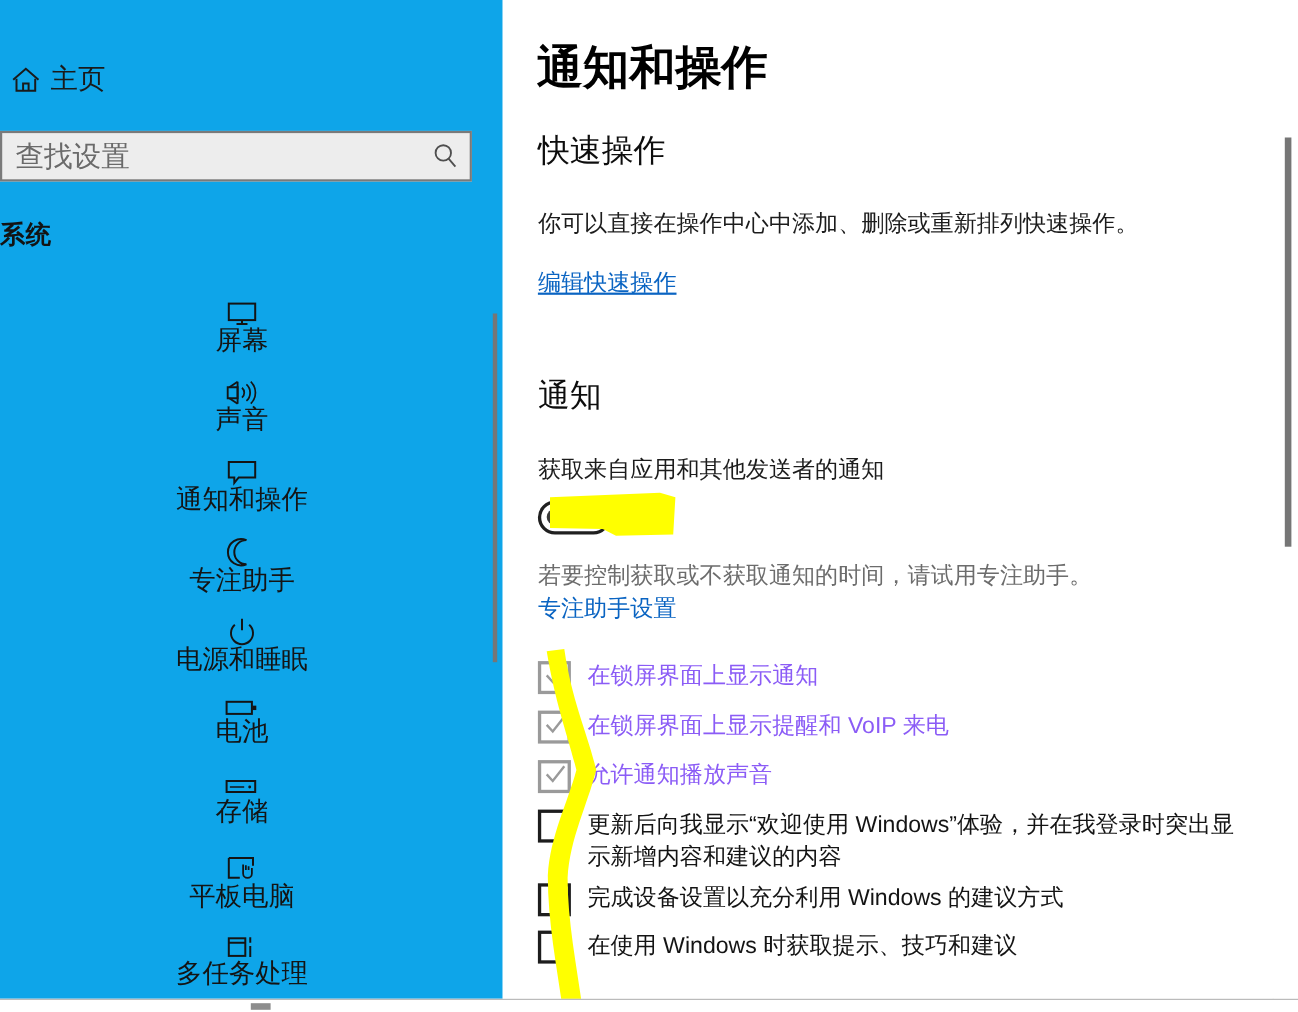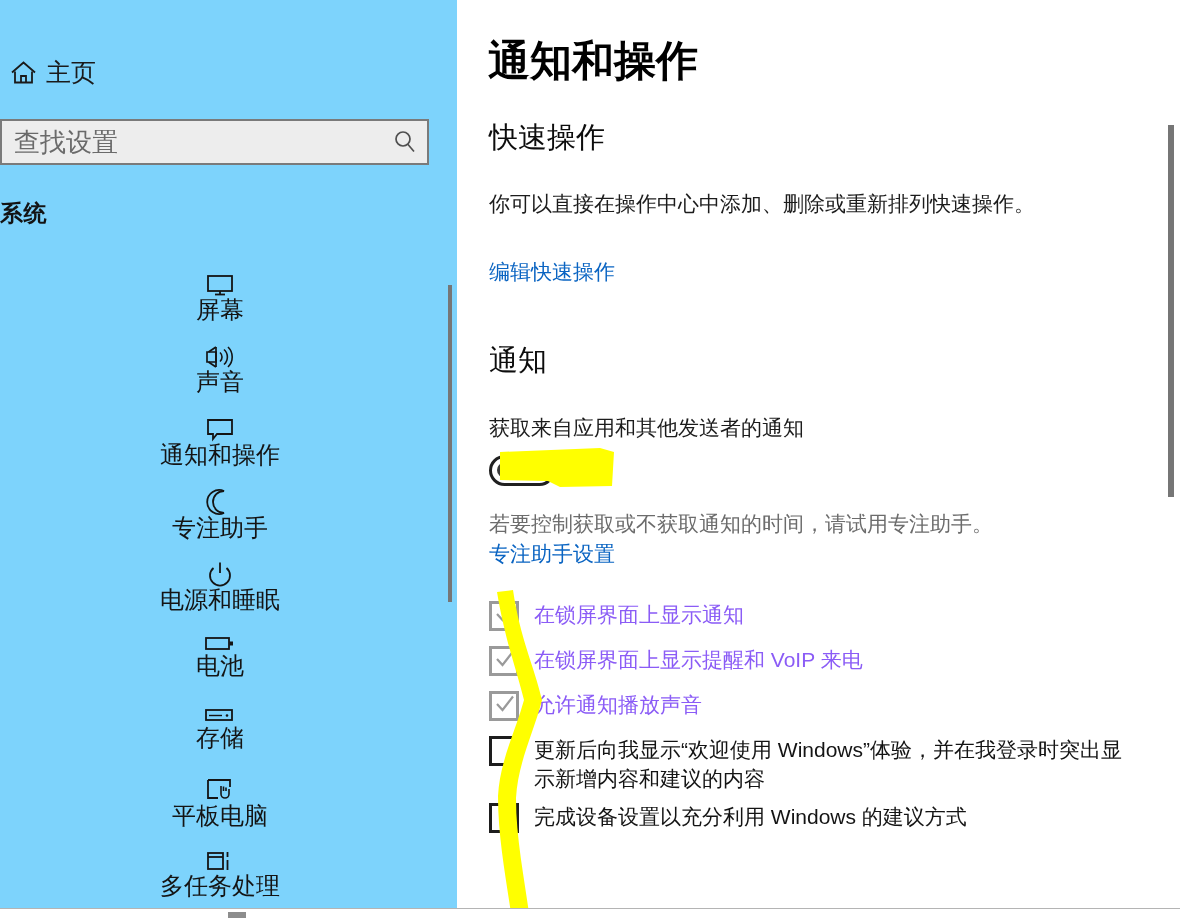--- a/index.html
+++ b/index.html
@@ -69,21 +69,21 @@
     background: #555c66;
   }
 
   
   .sidebar {
     position: absolute;
     left: 0;
     top: 0;
     width: 457px;
     height: 908px;
-    background: #7dd3fc;
+    background: #0ea5e9;
     overflow: hidden;
   }
   .home-row {
     position: absolute;
     left: 0;
     top: 50px;
     width: 430px;
     height: 44px;
     display: flex;
     align-items: center;
@@ -518,21 +518,21 @@
   </div>
 
   <div class="content">
 
     <div class="page-title">通知和操作</div>
 
     <div class="section-title" style="top:122px;">快速操作</div>
 
     <div class="body-text" style="top:190px; width:620px;">你可以直接在操作中心中添加、删除或重新排列快速操作。</div>
 
-    <div class="link" style="top:258px;">编辑快速操作</div>
+    <div class="link" style="top:244px;text-decoration:underline;">编辑快速操作</div>
 
     <div class="section-title" style="top:345px;">通知</div>
 
     <div class="body-text" style="top:414px; width:640px;">获取来自应用和其他发送者的通知</div>
 
     <div class="toggle-row">
       <div class="toggle">
         <div class="knob"></div>
       </div>
       <div class="toggle-state">关</div>
@@ -574,20 +574,24 @@
       <div class="check-row" style="margin-bottom:8px;">
         <div class="checkbox"></div>
         <div class="check-label" style="width:600px;">更新后向我显示“欢迎使用 Windows”体验，并在我登录时突出显示新增内容和建议的内容</div>
       </div>
 
       <div class="check-row" style="margin-bottom:12px;">
         <div class="checkbox"></div>
         <div class="check-label">完成设备设置以充分利用 Windows 的建议方式</div>
       </div>
 
+      <div class="check-row">
+        <div class="checkbox"></div>
+        <div class="check-label">在使用 Windows 时获取提示、技巧和建议</div>
+      </div>
 
     </div>
 
     <div class="ct-scroll-track">
       <div class="ct-scroll-thumb"></div>
     </div>
   </div>
 
   <svg class="hl-svg" style="left:0; top:0; width:1180px; height:920px;" aria-hidden="true">
 

